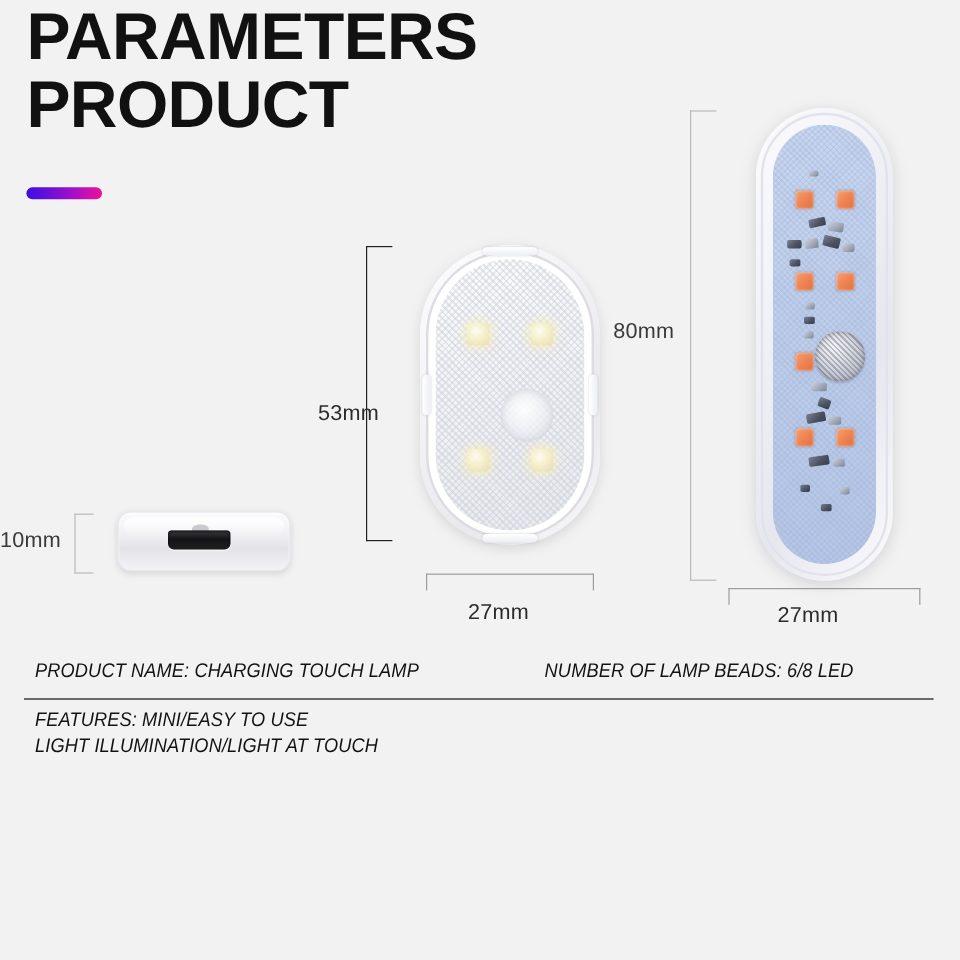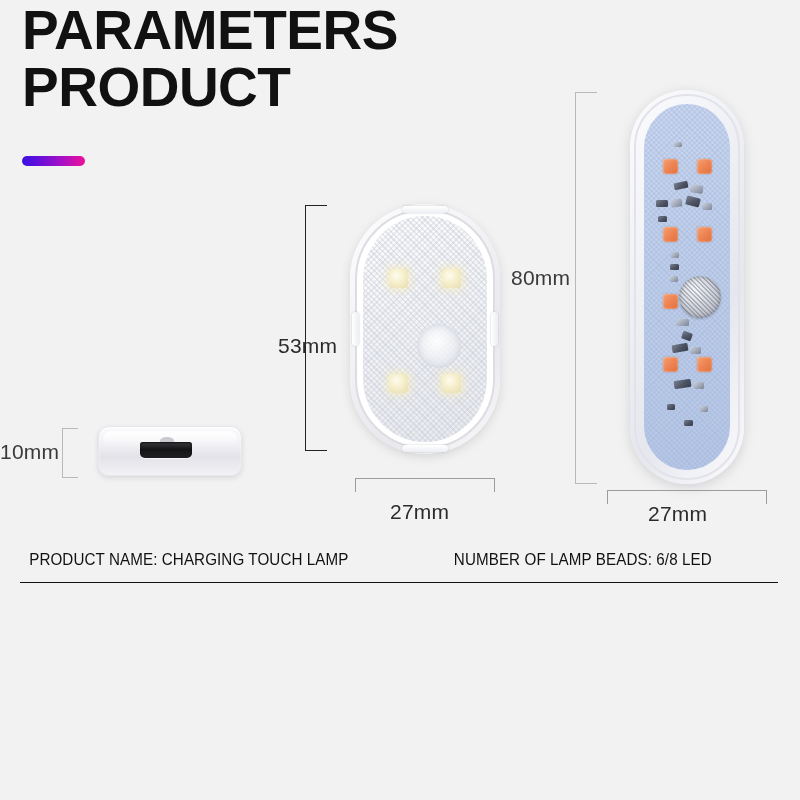--- a/index.html
+++ b/index.html
@@ -55,21 +55,21 @@
   }
   .hbracket {
     position: absolute;
     border-top: 1.5px solid #9c9c9c;
     border-left: 1.5px solid #9c9c9c;
     border-right: 1.5px solid #9c9c9c;
     box-sizing: border-box;
   }
   .dim-label {
     position: absolute;
-    font-size: 21px;
+    font-size: 18px;
     color: #2b2b2b;
     white-space: nowrap;
     letter-spacing: 0.2px;
   }
   .dim-label.light { color: #3a3a3a; }
 
   
   #side-view {
     position: absolute;
     left: 90px;
@@ -259,20 +259,21 @@
     left: 20px;
     top: 536px;
     width: 758px;
   }
   .spec-row {
     position: relative;
     display: flex;
     align-items: center;
     height: 46px;
     border-bottom: 1.7px solid #111111;
+    font-style: italic;
   }
   .spec-row.last {
     border-bottom: none;
     height: 58px;
     align-items: flex-start;
     padding-top: 6px;
   }
   .spec-cell {
     font-size: 16.5px;
     color: #111111;
@@ -297,21 +298,21 @@
 <div class="vbracket" id="bracket-10mm" style="left:62px; top:428px; width:16px; height:50px;"></div>
 <div class="dim-label light" style="left:0px; top:440px;">10mm</div>
 
 <div id="side-view">
   <div id="side-body"></div>
   <div id="usb-notch"></div>
   <div id="usb-port"></div>
 </div>
 
 <div class="vbracket dark" id="bracket-53mm" style="left:305px; top:205px; width:22px; height:246px;"></div>
-<div class="dim-label" style="left:265px; top:334px;margin-left:13px;">53mm</div>
+<div class="dim-label" style="left:265px; top:334px;">53mm</div>
 
 <div id="lamp-mid">
   <div id="lamp-mid-shell">
     <div id="lamp-mid-rim"></div>
     <div class="mid-clip-top" style="top:2px;"></div>
     <div class="mid-clip-top" style="bottom:2px;"></div>
     <div class="mid-clip" style="left:2px; top:108px;"></div>
     <div class="mid-clip" style="right:2px; top:108px;"></div>
     <div id="lamp-mid-face">
       <div class="mid-led" style="left:26px; top:53px;"></div>
@@ -370,13 +371,18 @@
 </div>
 
 <div class="hbracket" id="bracket-27mm-right" style="left:607px; top:490px; width:160px; height:14px;"></div>
 <div class="dim-label" style="left:648px; top:502px;">27mm</div>
 
 <div id="spec-table">
   <div class="spec-row">
     <div class="spec-cell left">PRODUCT NAME: CHARGING TOUCH LAMP</div>
     <div class="spec-cell right">NUMBER OF LAMP BEADS: 6/8 LED</div>
   </div>
+  <div class="spec-row last">
+    <div class="spec-cell left">FEATURES: MINI/EASY TO USE
+LIGHT ILLUMINATION/LIGHT AT TOUCH</div>
+    <div class="spec-cell right"></div>
+  </div>
 </div>
 
 </body></html>

